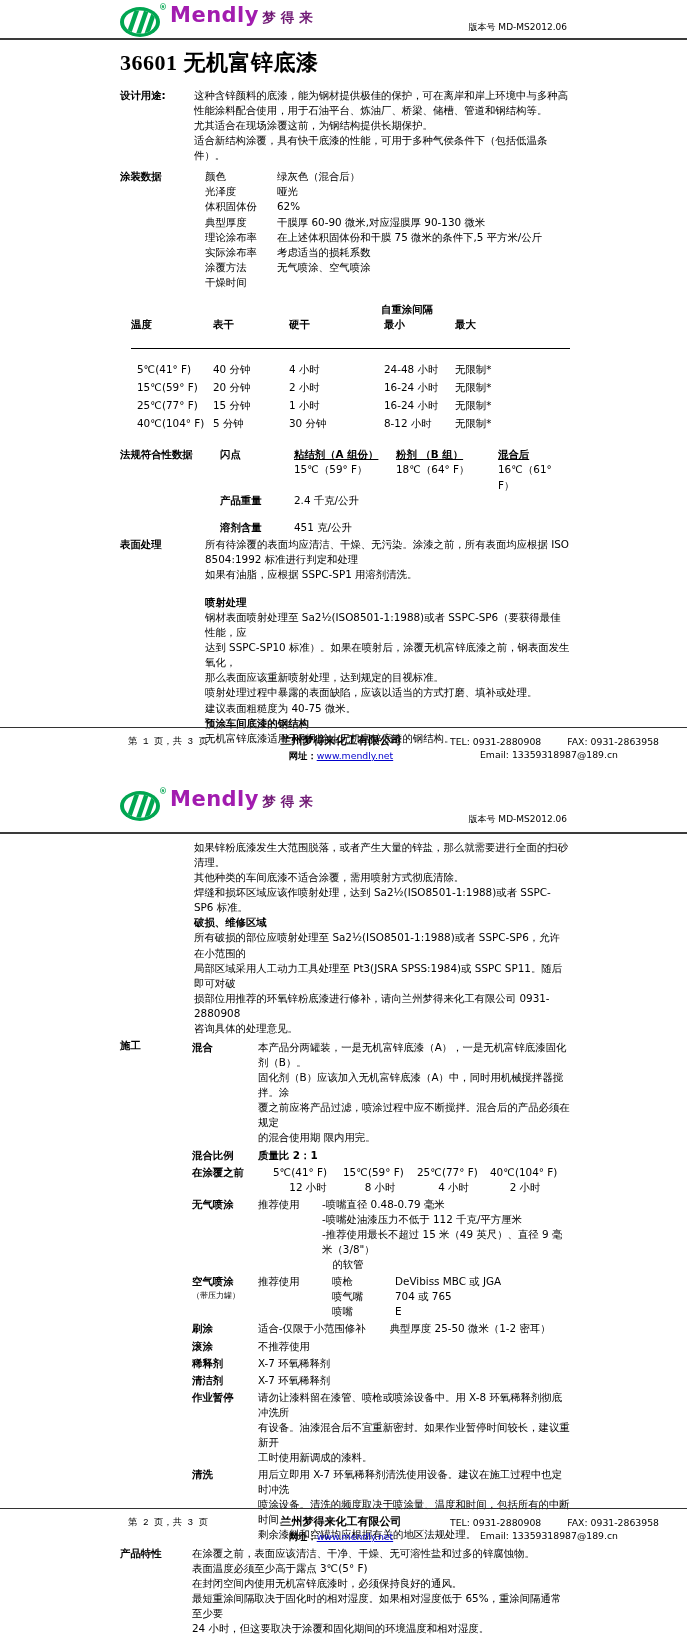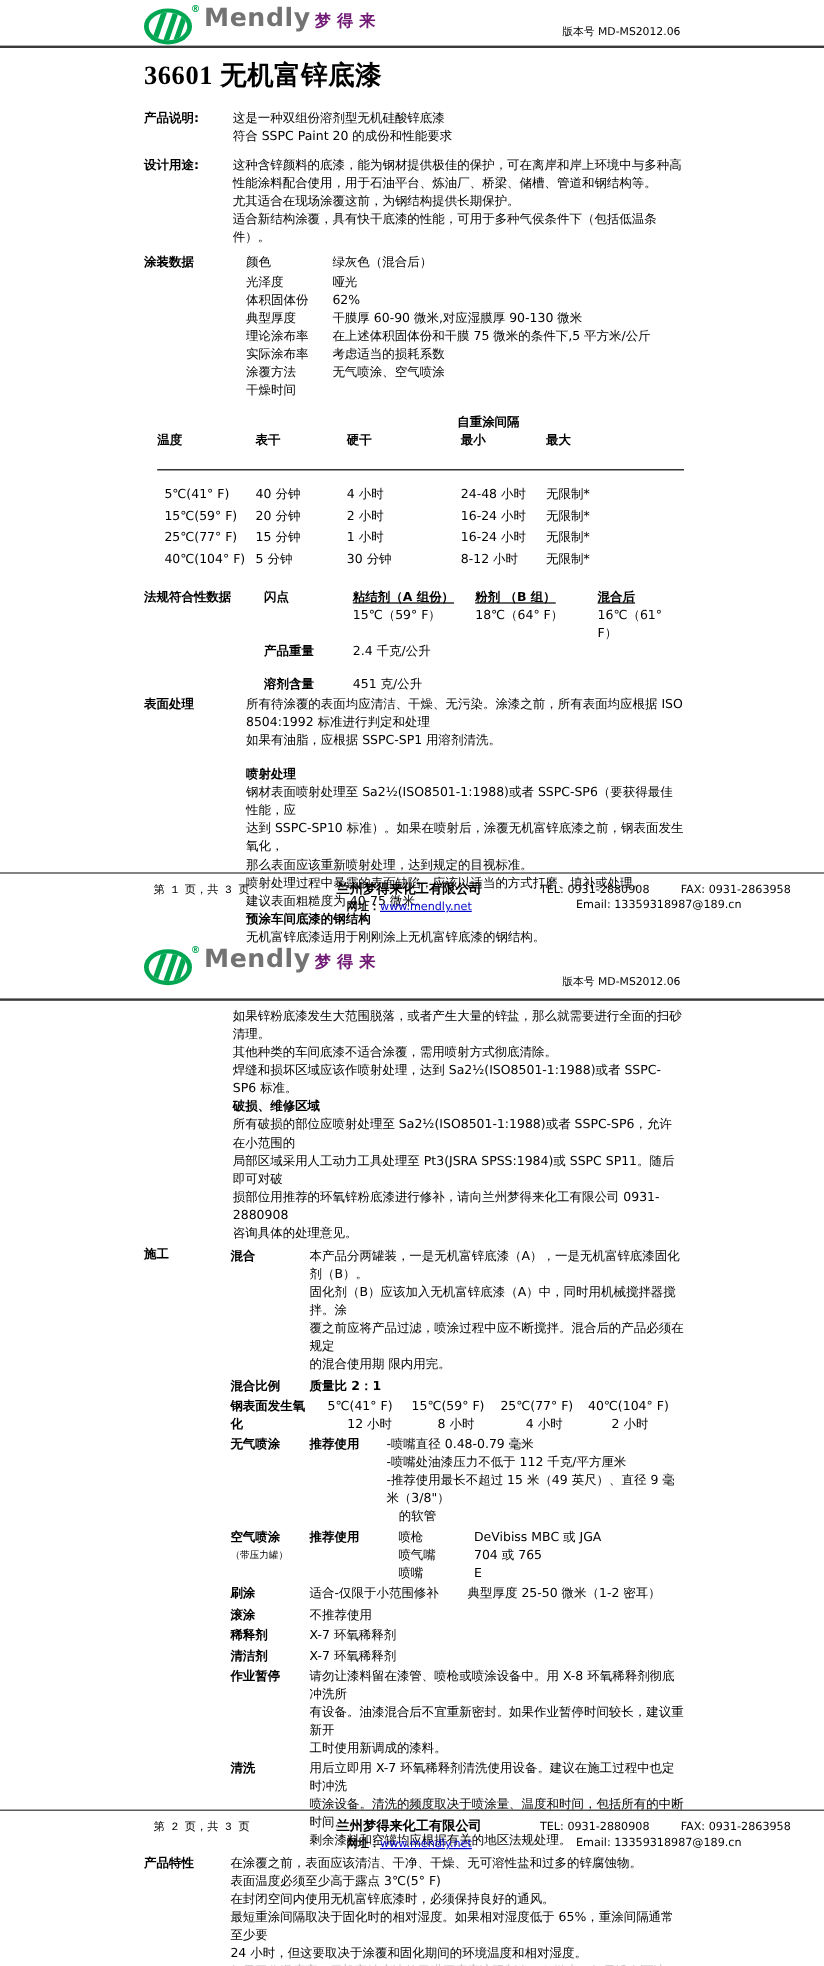--- a/index.html
+++ b/index.html
@@ -16,21 +16,21 @@
   .p1 { top: 0; }  .p2 { top: 782px; }
 
   
   .hdr { position: relative; border-bottom: 2px solid #3a3a3a; }
   .p1 .hdr { height: 40px; }
   .p2 .hdr { height: 52px; }
   .logo { position: absolute; left: 119px; top: 4px; height: 38px; }
   .p2 .logo { top: 6px; }
   .logo-reg { position: absolute; left: 40px; top: -2px; font-size: 8px; color: #00a651; font-weight: bold; }
   .logo-text { position: absolute; left: 51px; top: 1px; line-height: 1; white-space: nowrap; }
-  .logo-en { color: #737373; font-weight: 800; font-size: 21px; letter-spacing: 0.5px; }
+  .logo-en { color: #a21caf; font-weight: 800; font-size: 21px; letter-spacing: 0.5px; }
   .logo-cn { color: #701a75; font-weight: 800; font-size: 13.5px; letter-spacing: 5px; margin-top: 1px; }
   .ver { position: absolute; right: 120px; font-size: 9px; white-space: nowrap; }
   .p1 .ver { top: 21px; }  .p2 .ver { top: 31px; }
 
   
   .content { margin-left: 120px; width: 450px; }
 
   .title {
     margin-top: 7px;
     font-family: "Liberation Serif", "DejaVu Serif", serif;
@@ -67,21 +67,21 @@
   .reg-c { flex: none; width: 102px; }
   .reg-head { font-weight: bold; text-decoration: underline; }
   .mt12 { margin-top: 12px; }
   .bold { font-weight: bold; }
   .sp-h { font-weight: bold; margin-top: 13px; }
 
   
   .app-row { display: flex; margin-top: 2px; }
   .ak { flex: none; width: 66px; font-weight: bold; }
   .ak .note { font-weight: normal; font-size: 8px; margin-top: 1px; }
-  .rec { flex: none; width: 64px; font-weight: bold; }
+  .rec { flex: none; width: 64px; font-weight: normal; }
   .app-body { flex: 1; min-width: 0; }
   .pl-grid { display: flex; padding-left: 15px; }
   .plc1 { flex: none; width: 70px; }
   .plc2 { flex: none; width: 74px; }
   .plc3 { flex: none; width: 73px; }
   .plc4 { flex: none; width: 70px; }
   .pl-hours .plc1, .pl-hours .plc2, .pl-hours .plc3, .pl-hours .plc4 { text-align: center; }
   .air-kv { display: flex; padding-left: 10px; }
   .air-kv .k { flex: none; width: 63px; }
   .brush-line { display: flex; gap: 24px; }
@@ -125,25 +125,20 @@
           <span class="logo-en">Mendly</span>
           <span class="logo-cn">梦得来</span>
         </span>
       </div>
       <div class="ver">版本号 MD-MS2012.06</div>
     </div>
 
     <div class="content">
       <div class="title">36601 无机富锌底漆</div>
 
-      <div class="sec" style="margin-top:13px">
-        <div class="lbl">产品说明:</div>
-        <div class="body ml">这是一种双组份溶剂型无机硅酸锌底漆
-符合 SSPC Paint 20 的成份和性能要求</div>
-      </div>
 
       <div class="sec" style="margin-top:9px">
         <div class="lbl">设计用途:</div>
         <div class="body ml">这种含锌颜料的底漆，能为钢材提供极佳的保护，可在离岸和岸上环境中与多种高
 性能涂料配合使用，用于石油平台、炼油厂、桥梁、储槽、管道和钢结构等。
 尤其适合在现场涂覆这前，为钢结构提供长期保护。
 适合新结构涂覆，具有快干底漆的性能，可用于多种气侯条件下（包括低温条件）。</div>
       </div>
 
       <div class="sec" style="margin-top:6px">
@@ -336,21 +331,21 @@
 覆之前应将产品过滤，喷涂过程中应不断搅拌。混合后的产品必须在规定
 的混合使用期 限内用完。</div>
           </div>
 
           <div class="app-row">
             <div class="ak">混合比例</div>
             <div class="app-body bold">质量比 2：1</div>
           </div>
 
           <div class="app-row">
-            <div class="ak">钢表面发生氧化</div>
+            <div class="ak">在涂覆之前</div>
             <div class="app-body">
               <div class="pl-grid">
                 <span class="plc1">5℃(41° F)</span>
                 <span class="plc2">15℃(59° F)</span>
                 <span class="plc3">25℃(77° F)</span>
                 <span class="plc4">40℃(104° F)</span>
               </div>
               <div class="pl-grid pl-hours">
                 <span class="plc1">12 小时</span>
                 <span class="plc2">8 小时</span>

